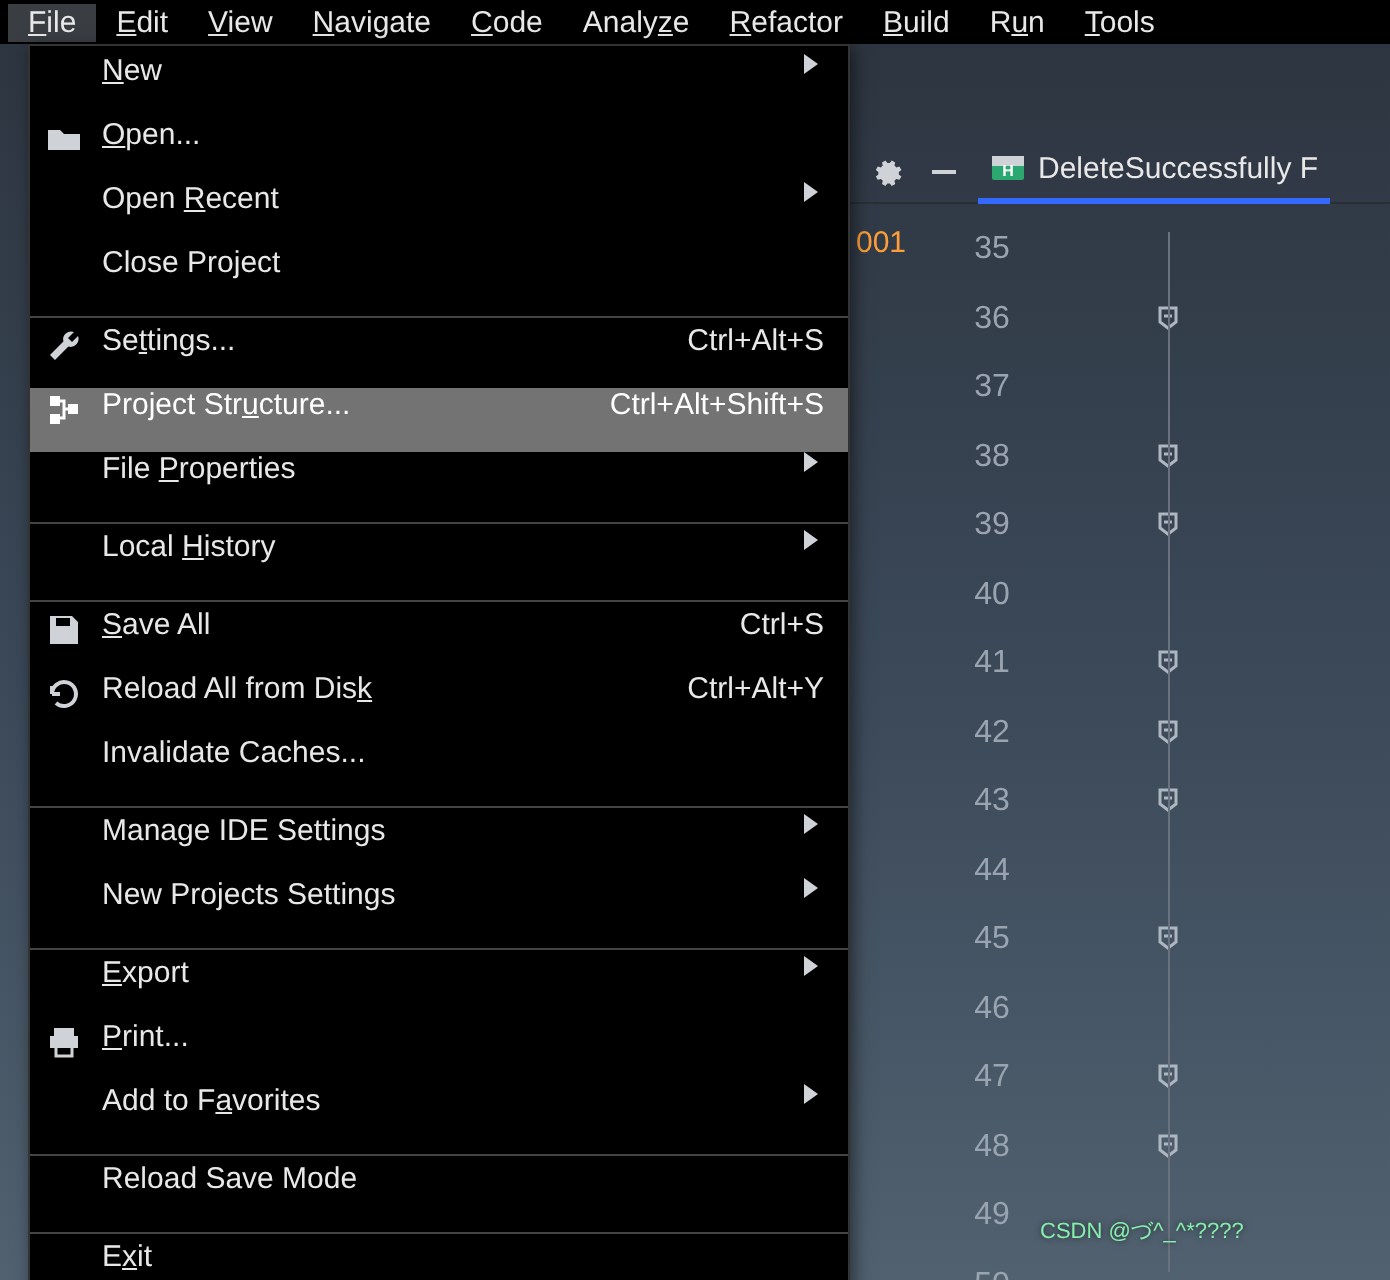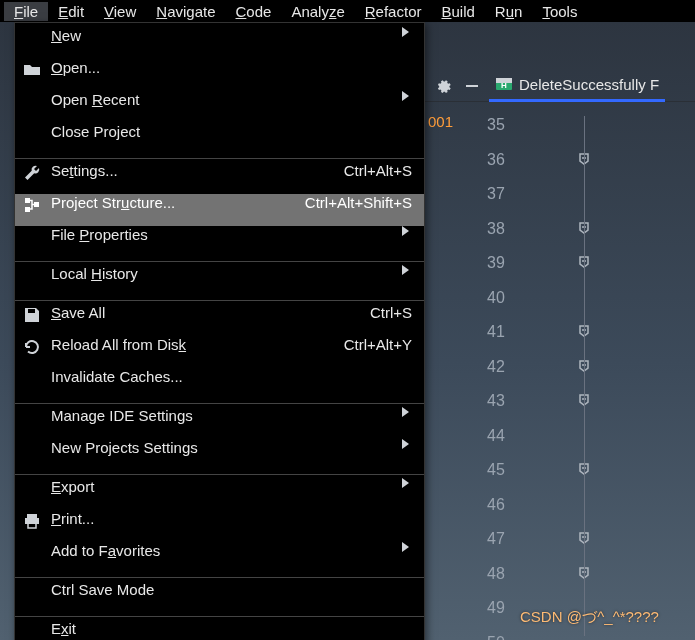--- a/index.html
+++ b/index.html
@@ -163,22 +163,22 @@
   left: 106px;
   width: 1px;
   height: 520px;
   background: #6a7280;
 }
 
 .watermark {
   position: absolute;
   top: 608px;
   left: 520px;
-  color: #fdba74;
-  font-size: 15px;
+  color: #86efac;
+  font-size: 11px;
   text-shadow: 0 0 3px rgba(0,0,0,0.6);
 }
 
 svg { display: block; }
 </style>
 </head>
 <body>
 
 <div class="editor-bg"></div>
 
@@ -470,20 +470,20 @@
       <span class="menu-label">Add to F<span class="mnemonic">a</span>vorites</span>
       <span class="menu-arrow">
         <svg width="8" height="10" viewBox="0 0 8 10">
           <path fill="#cfd3d8" d="M0 0l7 5-7 5z"></path>
         </svg>
       </span>
     </div>
     <div class="menu-sep"></div>
     <div class="menu-item">
       <span class="menu-icon"></span>
-      <span class="menu-label">Ctrl Save Mode</span>
+      <span class="menu-label">Reload Save Mode</span>
     </div>
     <div class="menu-sep"></div>
     <div class="menu-item">
       <span class="menu-icon"></span>
       <span class="menu-label">E<span class="mnemonic">x</span>it</span>
     </div>
   </div>
 
 </body></html>

